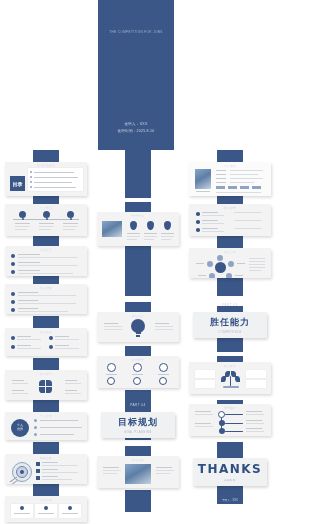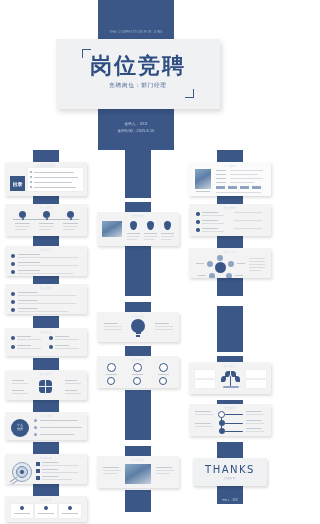--- a/index.html
+++ b/index.html
@@ -73,37 +73,31 @@
   .dot.lt{background:#8fa3c2;}
   .ring{position:absolute;border-radius:50%;border:1px solid #3a5787;background:#fff;}
   .sq{position:absolute;background:#3a5787;}
   .photo{position:absolute;background:linear-gradient(150deg,#8aa7c6 0%,#5d7ea6 45%,#c7d2de 100%);}
   .card-in{position:absolute;background:#fff;box-shadow:0 0 1px rgba(0,0,0,.12);}
   .txtline{position:absolute;height:1px;background:#c6cad1;}
   .txtline.s{background:#d9dce1;}
   .leaf{position:absolute;background:#3a5787;border-radius:60% 0 60% 0;}
   .badge{position:absolute;background:#3a5787;border-radius:50% 50% 50% 50%/40% 40% 60% 60%;}
 
-  .thanks-zh{color:#2f4f82;font-size:10px;font-weight:normal;letter-spacing:1.5px;font-family:"DejaVu Sans",sans-serif;}
+  .thanks-zh{color:#2f4f82;font-size:12px;font-weight:bold;letter-spacing:1.5px;font-family:"DejaVu Sans",sans-serif;}
   .toc-badge{position:absolute;left:5px;top:14px;width:15px;height:15px;background:#3a5787;color:#fff;font-size:5px;display:flex;align-items:center;justify-content:center;font-weight:bold;font-family:"DejaVu Sans",sans-serif;}
 </style>
 </head>
 <body>
 
 <div class="page">
 
   <div class="cover">
     <div class="cover-spine"></div>
     <div class="cover-eyebrow">THE COMPETITION FOR JOBS</div>
-    <div class="cover-card">
-      <div class="corner-tl"></div>
-      <div class="corner-br"></div>
-      <div class="cover-title">岗位竞聘</div>
-      <div class="cover-sub">竞聘岗位：部门经理</div>
-    </div>
     <div class="cover-meta">
       <span class="mline">竞聘人：XXX</span>
       <span class="mline">竞聘时间：2025.8.10</span>
     </div>
   </div>
 
   <div class="grid">
 
     <div class="col col1">
       <div class="spine">
@@ -308,20 +302,25 @@
         <div class="ring" style="left:36px;top:7px;width:9px;height:9px;"></div>
         <div class="ring" style="left:62px;top:7px;width:9px;height:9px;"></div>
         <div class="txtline" style="left:9px;top:18px;width:11px;"></div>
         <div class="txtline" style="left:35px;top:18px;width:11px;"></div>
         <div class="txtline" style="left:61px;top:18px;width:11px;"></div>
         <div class="ring" style="left:10px;top:21px;width:8px;height:8px;"></div>
         <div class="ring" style="left:36px;top:21px;width:8px;height:8px;"></div>
         <div class="ring" style="left:62px;top:21px;width:8px;height:8px;"></div>
       </div>
 
+      <div class="sect" style="top:262px;">
+        <div class="part">PART 04</div>
+        <div class="zh">目标规划</div>
+        <div class="en">GOAL PLANNING</div>
+      </div>
 
       <div class="tile" style="top:306px;height:32px;">
         <div class="tile-hdr" style="top:1.5px;">阶段目标</div>
         <div class="photo" style="left:28px;top:8px;width:26px;height:20px;"></div>
         <div class="txtline" style="left:6px;top:11px;width:16px;"></div>
           <div class="txtline s" style="left:6px;top:14px;width:18px;"></div>
           <div class="txtline s" style="left:6px;top:17px;width:14px;"></div>
         <div class="txtline" style="left:59px;top:11px;width:16px;"></div>
           <div class="txtline s" style="left:59px;top:14px;width:18px;"></div>
           <div class="txtline s" style="left:59px;top:17px;width:14px;"></div>
@@ -389,20 +388,25 @@
         <div class="txtline" style="left:48px;top:15px;width:8px;"></div>
         <div class="txtline" style="left:9px;top:27px;width:8px;"></div>
         <div class="txtline" style="left:46px;top:27px;width:8px;"></div>
         <div class="txtline s" style="left:60px;top:10px;width:16px;"></div>
         <div class="txtline s" style="left:60px;top:13px;width:16px;"></div>
         <div class="txtline s" style="left:60px;top:16px;width:16px;"></div>
         <div class="txtline s" style="left:60px;top:19px;width:16px;"></div>
         <div class="txtline s" style="left:60px;top:22px;width:12px;"></div>
       </div>
 
+      <div class="sect" style="top:162px;">
+        <div class="part">PART 03</div>
+        <div class="zh">胜任能力</div>
+        <div class="en">COMPETENCE</div>
+      </div>
 
       <div class="tile" style="top:212px;height:32px;">
         <div class="tile-hdr" style="top:1.5px;">核心能力</div>
         <div class="leaf" style="left:36px;top:9px;width:5px;height:6px;"></div>
         <div class="leaf" style="left:42px;top:9px;width:5px;height:6px;transform:scaleX(-1);"></div>
         <div class="leaf" style="left:32px;top:14px;width:5px;height:6px;"></div>
         <div class="leaf" style="left:46px;top:14px;width:5px;height:6px;transform:scaleX(-1);"></div>
         <div class="bar bl" style="left:41px;top:14px;width:1px;height:10px;"></div>
         <div class="bar" style="left:34px;top:24px;width:16px;height:1.5px;background:#8fa3c2;border-radius:1px;"></div>
         <div class="card-in" style="left:6px;top:8px;width:20px;height:8px;"></div>

